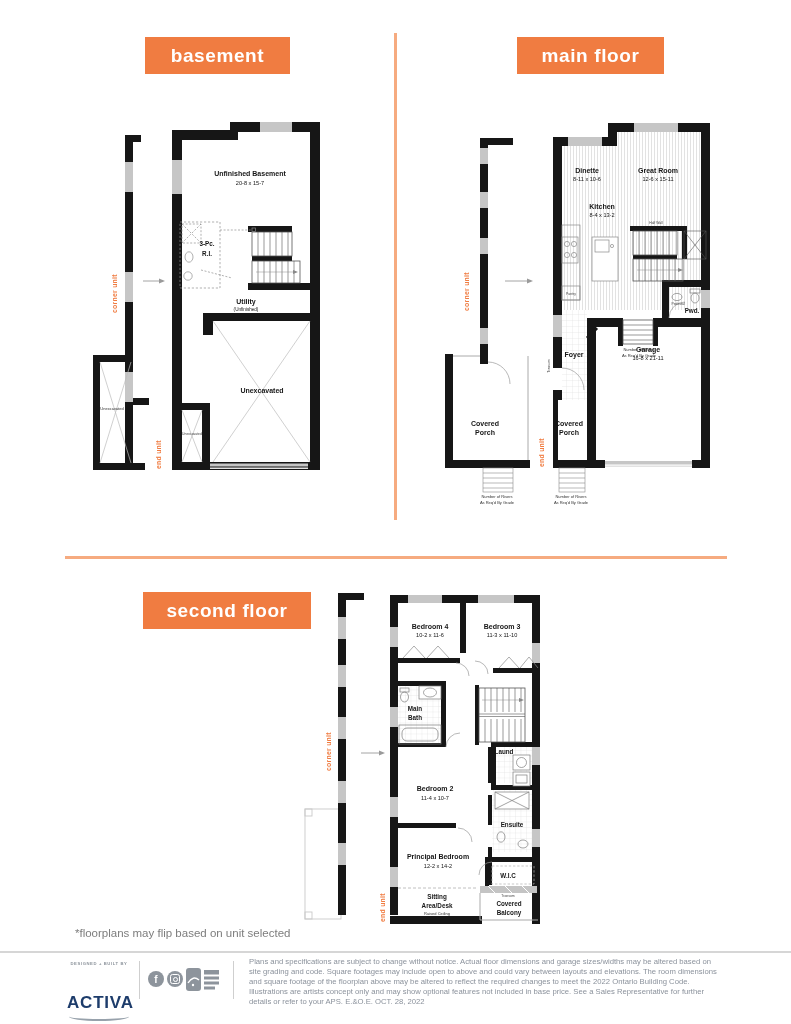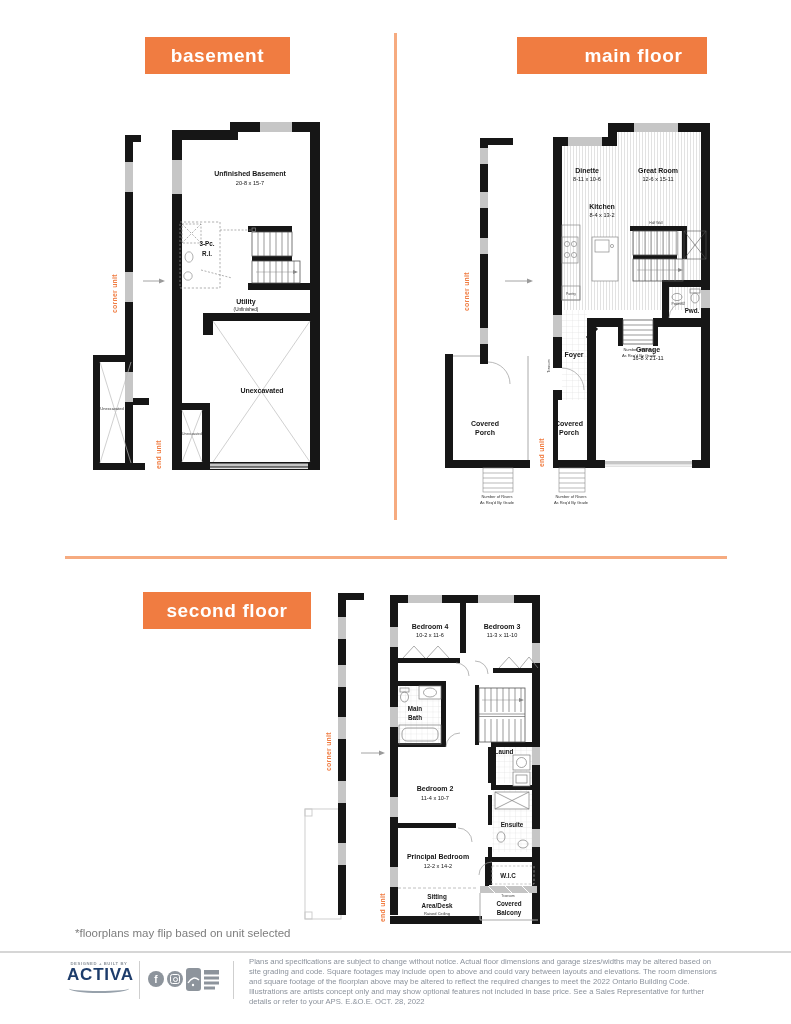--- a/index.html
+++ b/index.html
@@ -9,21 +9,21 @@
         align-items:center;justify-content:center;font-size:19px;font-weight:bold;
         letter-spacing:.6px;}
   .vdivider{position:absolute;background:#f6ab80;}
   .hdivider{position:absolute;background:#f6ab80;}
   .plan{position:absolute;}
   .footnote{position:absolute;color:#7d7d7d;font-size:11.5px;}
   .footer-rule{position:absolute;left:0;width:791px;height:2px;background:#d6d6d6;}
   .footer{position:absolute;left:0;top:955px;width:791px;height:60px;}
   .logo{position:absolute;left:67px;top:6px;width:64px;text-align:center;}
   .logo-tag{font-size:4.2px;font-weight:bold;letter-spacing:.6px;color:#8d949c;}
-  .logo-brand{font-size:17px;font-weight:bold;color:#1d3c6b;letter-spacing:.8px;line-height:18px;}
+  .logo-brand{font-size:17px;font-weight:bold;color:#1d3c6b;letter-spacing:.8px;line-height:18px;margin-top:28px;}
   .logo-swoosh{width:60px;height:7px;margin:0 auto;border-bottom:2.5px solid #97a1ab;border-radius:50%;}
   .fdiv{position:absolute;width:1px;height:38px;background:#cfcfcf;top:6px;}
   .icon-circle{position:absolute;top:16px;width:16px;height:16px;border-radius:50%;
         background:#8d949c;color:#fff;display:flex;align-items:center;justify-content:center;
         font-size:10px;font-weight:bold;}
   .ig-frame{width:8px;height:8px;border:1.2px solid #fff;border-radius:2.5px;
         display:flex;align-items:center;justify-content:center;}
   .ig-dot{width:3px;height:3px;border:1px solid #fff;border-radius:50%;}
   .energy{position:absolute;left:186px;top:13px;}
   .disclaimer{position:absolute;left:249px;top:2px;width:470px;font-size:7.7px;
@@ -36,21 +36,21 @@
   svg text.tiny{font-size:4px;text-anchor:middle;fill:#333;}
   svg text.micro{font-size:3.4px;text-anchor:middle;fill:#444;}
   svg text.unit{font-weight:bold;font-size:6.8px;fill:#f07c41;letter-spacing:.3px;}
 </style>
 </head>
 <body>
 
 <div id="page">
 
   <div class="floor-label" style="left:145px;top:37px;width:145px;height:37px;">basement</div>
-  <div class="floor-label" style="left:517px;top:37px;width:147px;height:37px;padding-left:43px;">main floor</div>
+  <div class="floor-label" style="left:517px;top:37px;width:147px;height:37px;">main floor</div>
   <div class="floor-label" style="left:143px;top:592px;width:168px;height:37px;">second floor</div>
 
   <div class="vdivider" style="left:394px;top:33px;width:2.5px;height:487px;"></div>
   <div class="hdivider" style="left:65px;top:556px;width:662px;height:2.5px;"></div>
 
   <svg class="plan" style="left:60px;top:110px;" width="280" height="400" viewBox="0 0 280 400">
     <g fill="#161616">
       <rect x="65" y="25" width="16" height="7"></rect>
         <rect x="65" y="25" width="8" height="333"></rect>
       <rect x="73" y="288" width="16" height="7"></rect>

